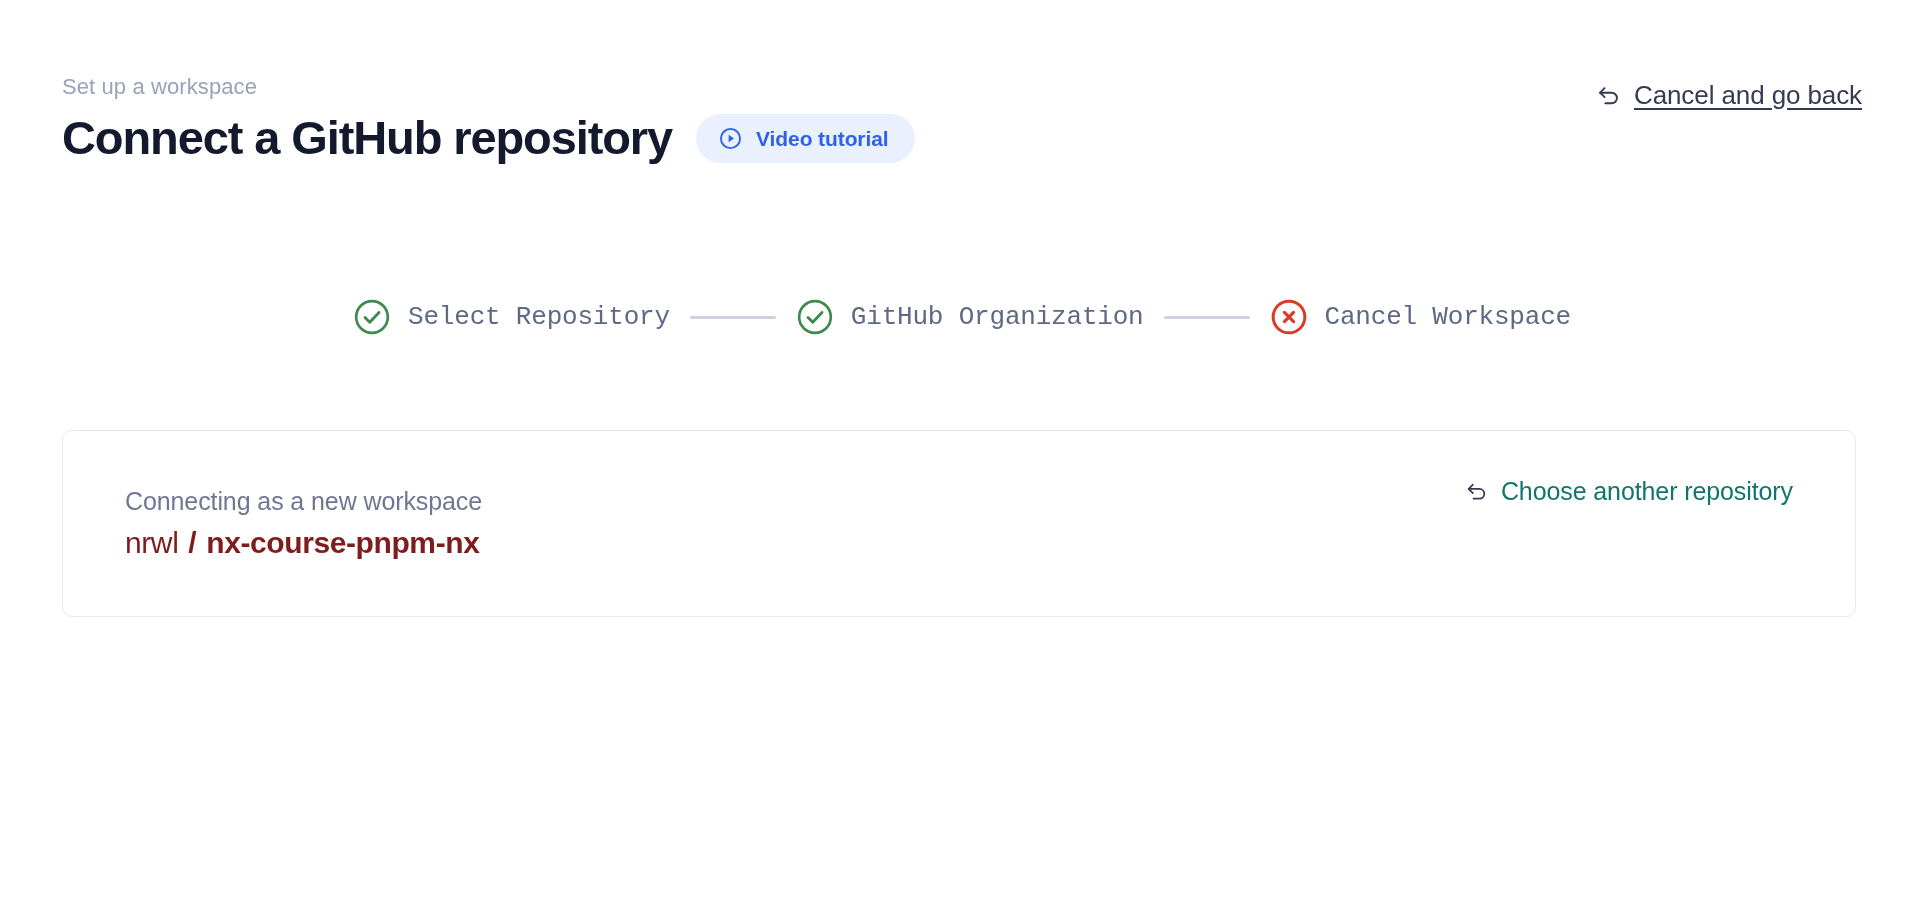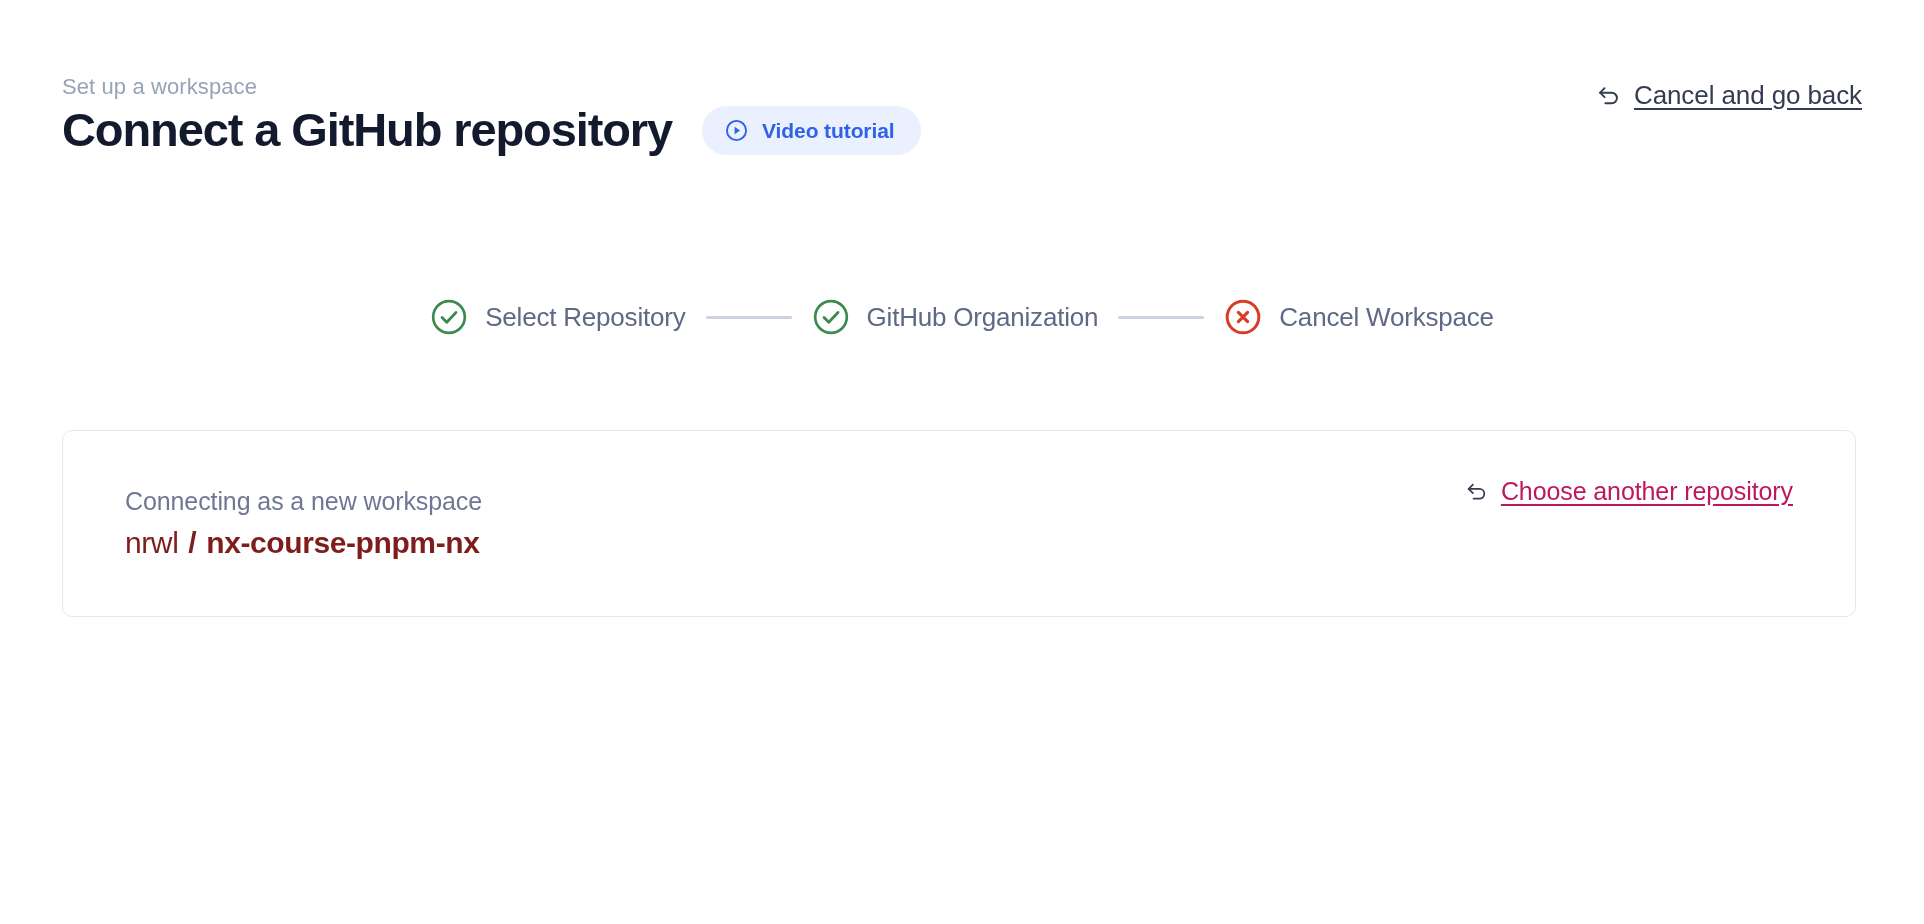--- a/index.html
+++ b/index.html
@@ -36,22 +36,22 @@
     font-weight: 400;
     color: #98a2b8;
     letter-spacing: 0.1px;
     line-height: 30px;
     margin: 0;
   }
 
   .title-row {
     display: flex;
     align-items: center;
-    gap: 30px;
-    margin-top: 0;
+    gap: 24px;
+    margin-top: 8px;
   }
 
   .page-title {
     font-size: 47px;
     font-weight: 700;
     color: #131a2e;
     letter-spacing: -1.1px;
     line-height: 56px;
     margin: 0;
     white-space: nowrap;
@@ -112,20 +112,21 @@
     left: 0;
     width: 100%;
     display: flex;
     align-items: center;
     justify-content: center;
   }
   .step {
     display: flex;
     align-items: center;
     gap: 17px;
+    font-family: Liberation Mono, monospace;
   }
   .step-circle { width: 38px; height: 38px; flex: 0 0 38px; display: inline-flex; }
   .step-label {
     font-size: 26px;
     font-weight: 400;
     color: #5f6885;
     letter-spacing: -0.2px;
     white-space: nowrap;
   }
   .step-connector {
@@ -184,22 +185,21 @@
     gap: 12px;
     cursor: pointer;
     text-decoration: none;
     align-self: flex-start;
     margin-top: 46px;
   }
   .card-link .undo-icon { width: 25px; height: 25px; flex: 0 0 25px; display: inline-flex; }
   .card-link .link-text {
     font-size: 25px;
     font-weight: 400;
-    color: #be185d;
-    text-decoration: underline;
+    color: #0f766e;
     text-underline-offset: 4px;
     white-space: nowrap;
     letter-spacing: -0.1px;
   }
 </style>
 </head>
 <body>
 
 <div class="page">
 

